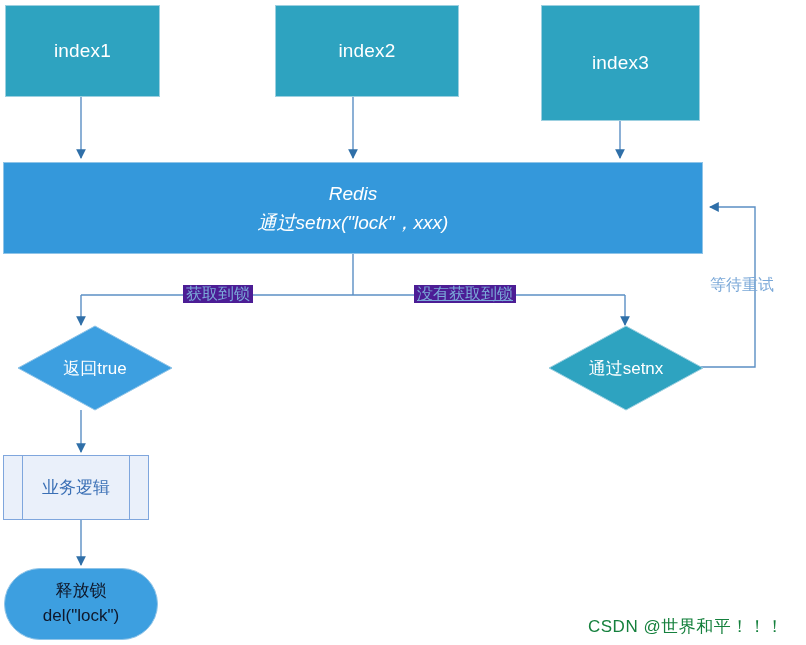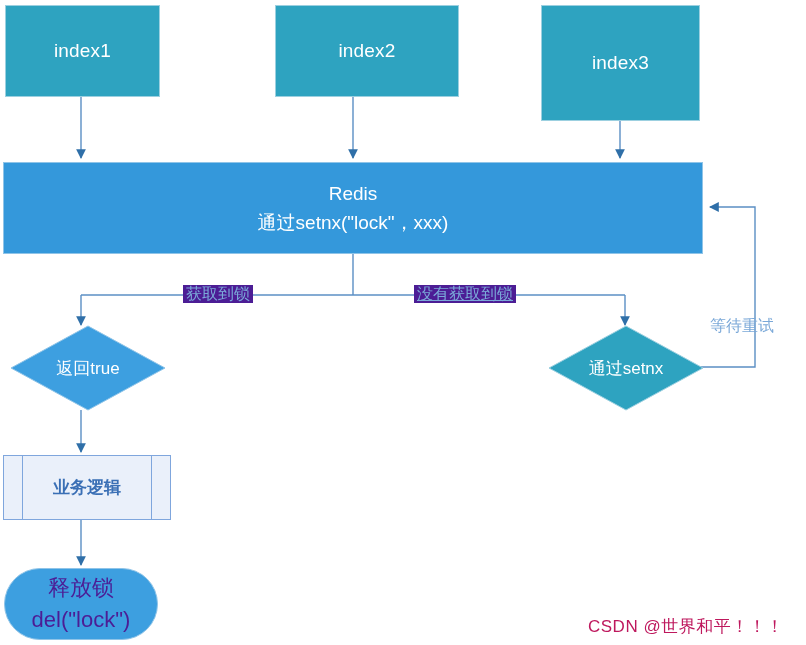--- a/index.html
+++ b/index.html
@@ -93,42 +93,41 @@
     position: relative;
     z-index: 2;
   }
   
   .stadium-node {
     background: #3d9fe0;
     border: 1px solid #8fc4e8;
     border-radius: 40px;
   }
   .stadium-node .label {
-    color: #4c1d95;
-    font-size: 22px;
+    color: #0f172a;
+    font-size: 17px;
     line-height: 1.45;
   }
   
   .edge-label {
     position: absolute;
     color: #7aa8d8;
     font-size: 16px;
     background: #4c1d95;
     padding: 0 3px;
     white-space: nowrap;
     line-height: 1.1;
   }
   .edge-label.vertical {
     background: transparent;
-    margin-top: 41px;
   }
   
   .watermark {
     position: absolute;
-    color: #be185d;
+    color: #15803d;
     font-size: 17px;
     white-space: nowrap;
     letter-spacing: 0.5px;
   }
 </style>
 </head>
 <body>
 
 <div id="canvas">
 
@@ -168,46 +167,46 @@
   </div>
 
   <div class="node rect-node" style="left:275px; top:5px; width:184px; height:92px;">
     <span class="label">index2</span>
   </div>
 
   <div class="node rect-node" style="left:541px; top:5px; width:159px; height:116px;">
     <span class="label">index3</span>
   </div>
 
-  <div class="node redis-node" style="left:3px; top:162px; width:700px; height:92px;">
+  <div class="node redis-node" style="left:3px; top:162px; width:700px; height:92px;font-style:italic;">
     <span class="label">Redis</span>
     <span class="label">通过setnx("lock"，xxx)</span>
   </div>
 
   <div class="edge-label" style="left:183px; top:285px;">获取到锁</div>
 
   <div class="edge-label" style="left:414px; top:285px;text-decoration:underline;">没有获取到锁</div>
 
   <div class="edge-label vertical" style="left:707px; top:276px;">等待重试</div>
 
-  <div class="diamond-wrap" style="left:10px; top:325px; width:156px; height:86px;text-align:center;">
+  <div class="diamond-wrap" style="left:17px; top:325px; width:156px; height:86px;text-align:center;">
     <svg width="156" height="86" viewBox="0 0 156 86" xmlns="http://www.w3.org/2000/svg">
       <polygon points="78,1 155,43 78,85 1,43" fill="#3d9fe0" stroke="#8fc4e8" stroke-width="1"></polygon>
     </svg>
     <span class="dlabel">返回true</span>
   </div>
 
   <div class="diamond-wrap" style="left:548px; top:325px; width:156px; height:86px;">
     <svg width="156" height="86" viewBox="0 0 156 86" xmlns="http://www.w3.org/2000/svg">
       <polygon points="78,1 155,43 78,85 1,43" fill="#2ea3c0" stroke="#9cd0e0" stroke-width="1"></polygon>
     </svg>
     <span class="dlabel">通过setnx</span>
   </div>
 
-  <div class="node proc-node" style="left:3px; top:455px; width:168px; height:65px; position:absolute;font-weight:bold;">
+  <div class="node proc-node" style="left:3px; top:455px; width:146px; height:65px; position:absolute;">
     <span class="bar left"></span>
     <span class="bar right"></span>
     <span class="label">业务逻辑</span>
   </div>
 
   <div class="node stadium-node" style="left:4px; top:568px; width:154px; height:72px;">
     <span class="label">释放锁</span>
     <span class="label">del("lock")</span>
   </div>
 

